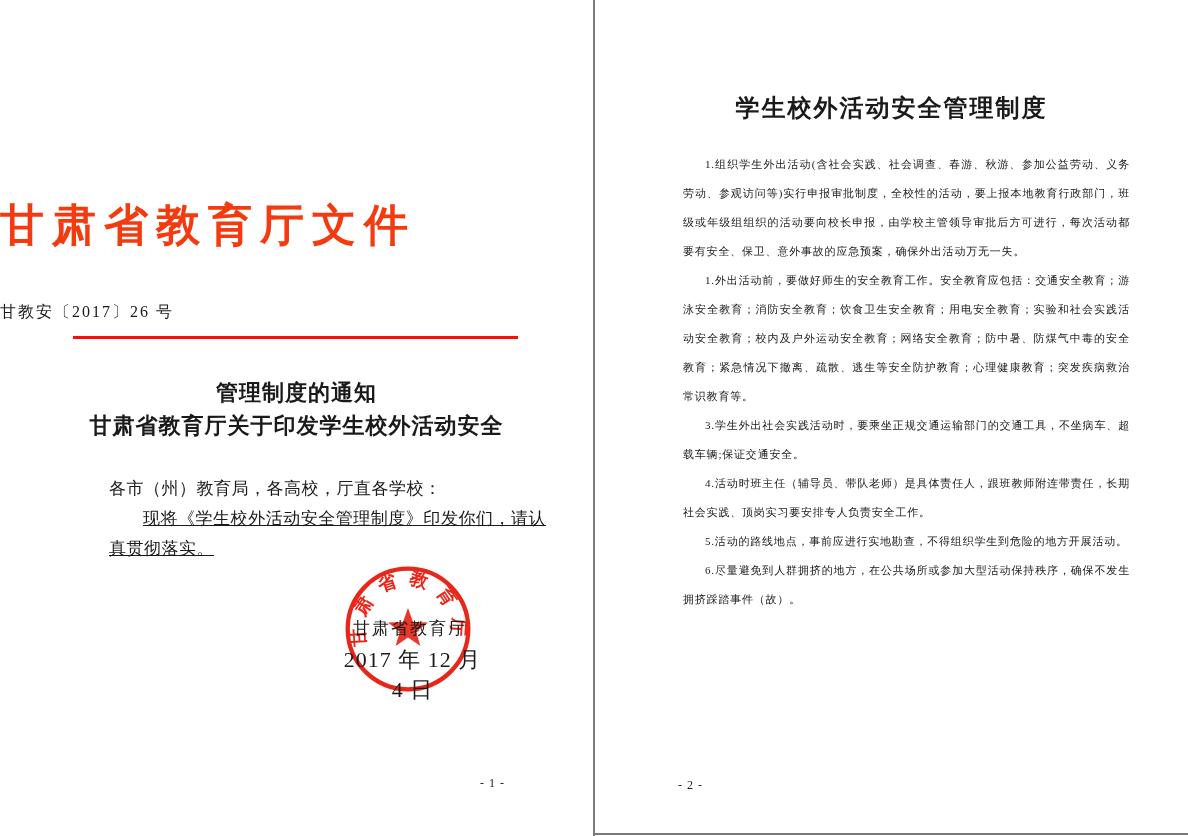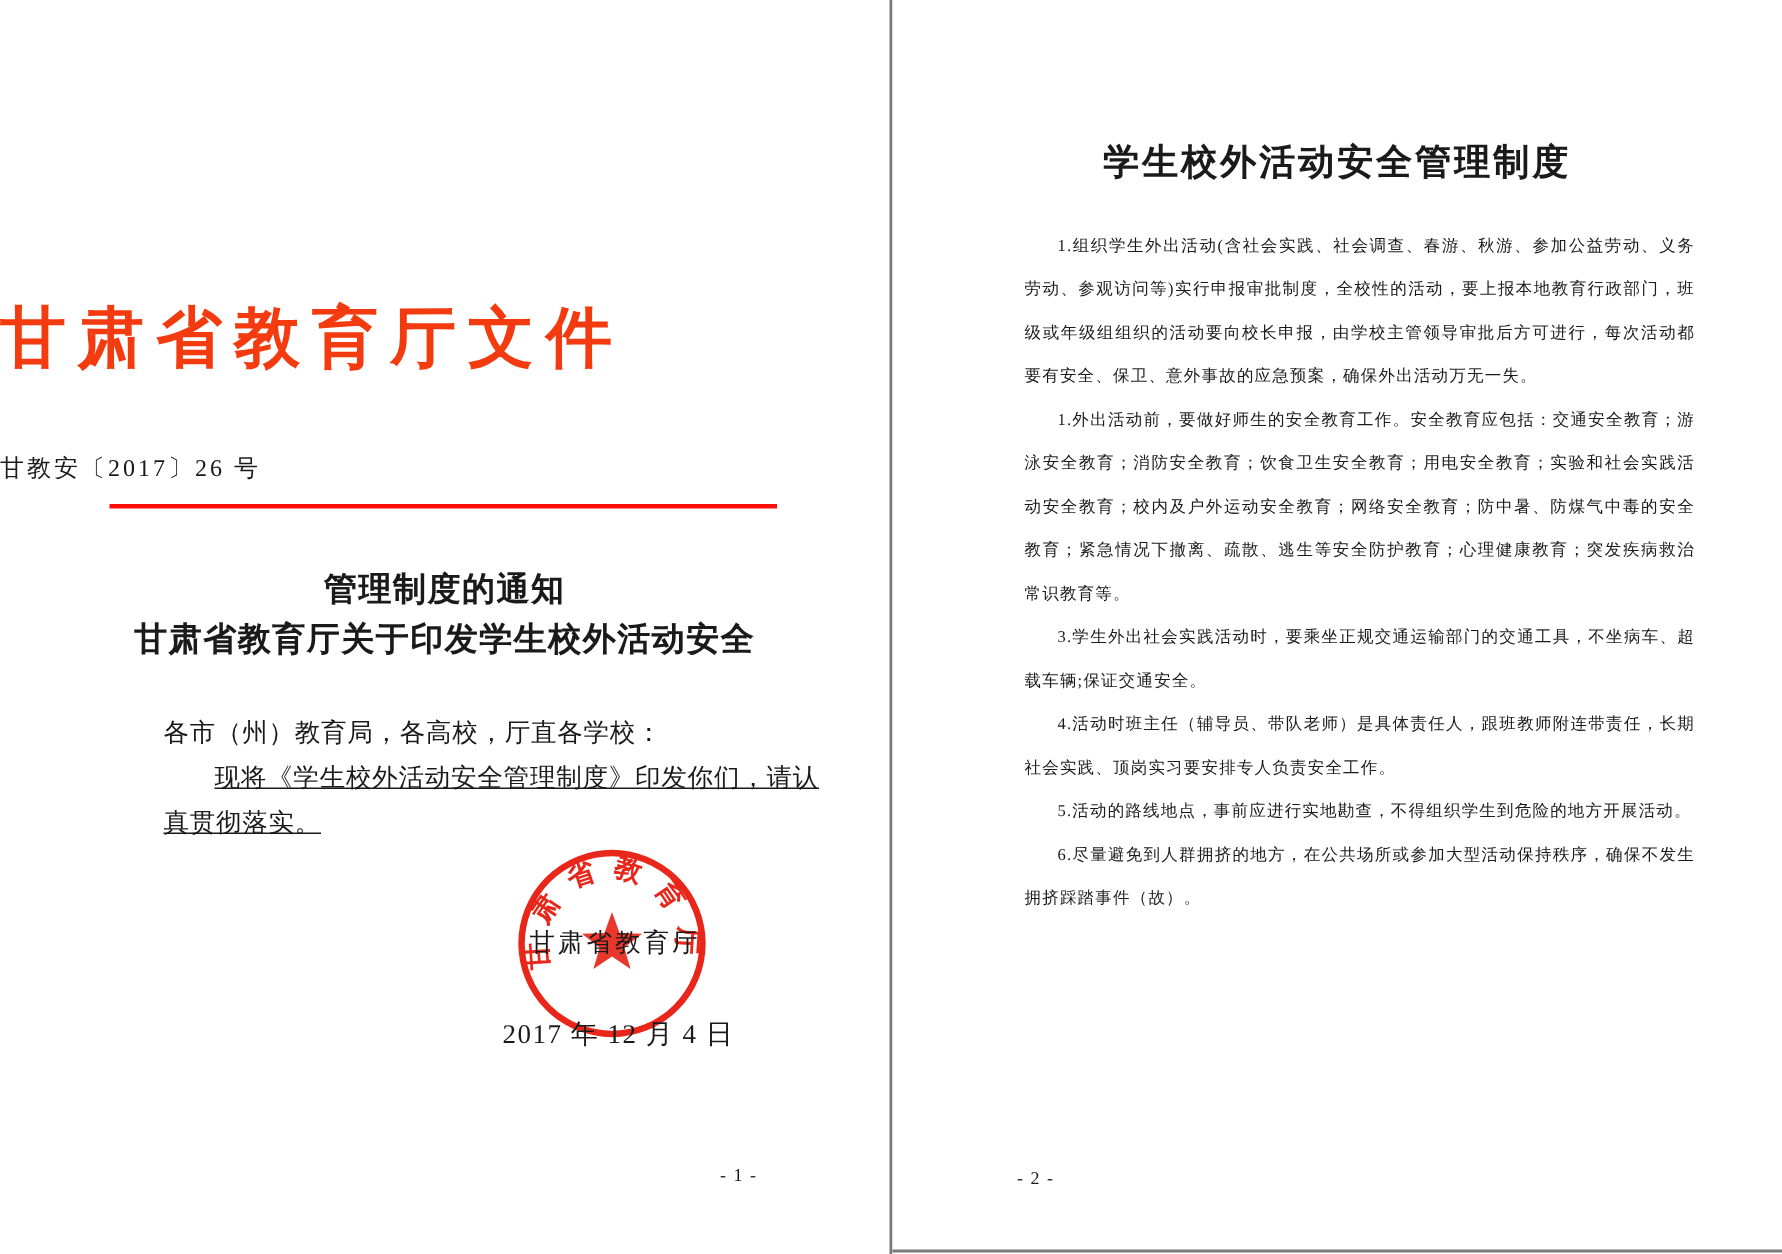--- a/index.html
+++ b/index.html
@@ -54,21 +54,21 @@
   .seal-text{
     fill:var(--seal_red,#e8261a);font-size:19px;font-weight:bold;
     letter-spacing:11px;
   }
   .signature{
     position:absolute;left:340px;top:617px;width:140px;z-index:2;
     text-align:center;font-size:17px;letter-spacing:2px;
   }
   .sign-date{
     position:absolute;left:335px;top:645px;width:155px;z-index:2;
-    font-size:18px;letter-spacing:1px;margin-top:32px;
+    text-align:center;font-size:22px;letter-spacing:1px;
   }
   .pagenum{
     position:absolute;font-size:12px;letter-spacing:1px;
     font-family:"Liberation Serif", serif;
   }
   .pagenum-1{left:480px;top:776px;}
   .pagenum-2{left:83px;top:778px;}
   
   .rules-title{
     position:absolute;left:0;top:92px;width:593px;margin:0;

